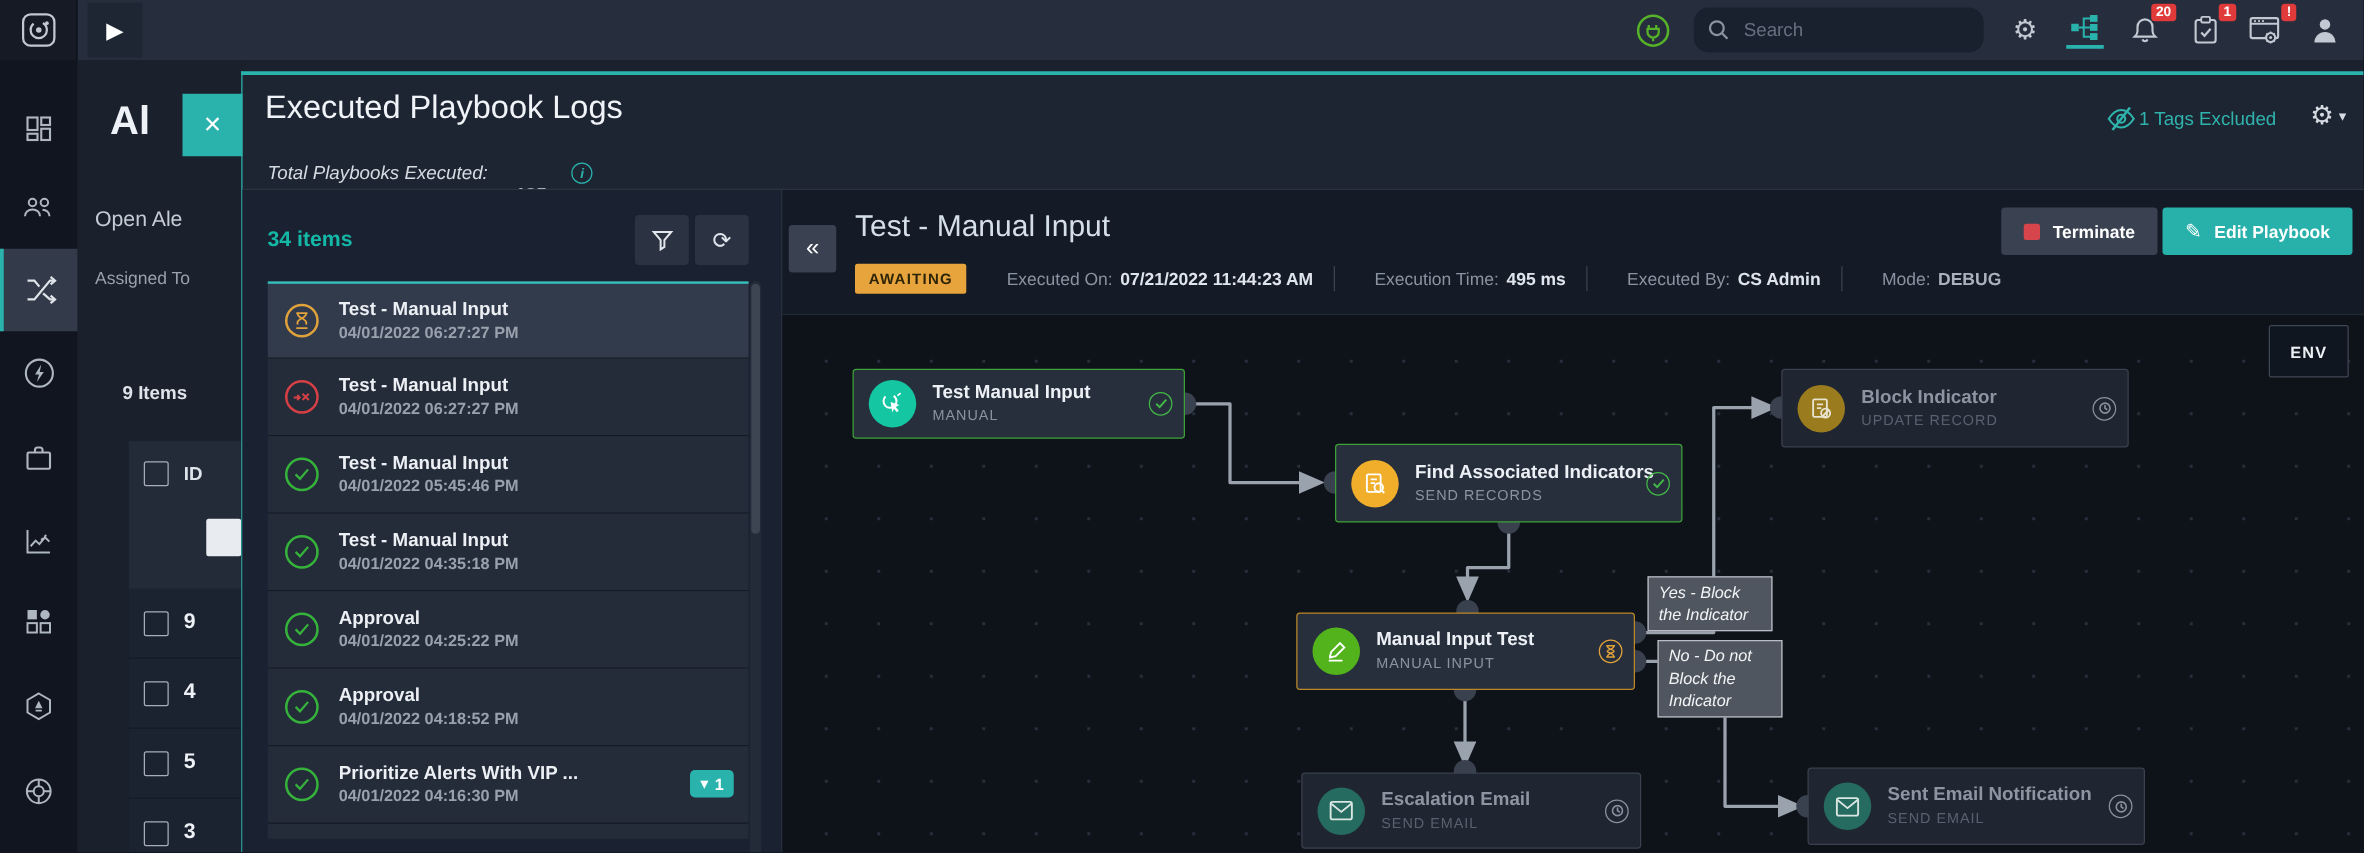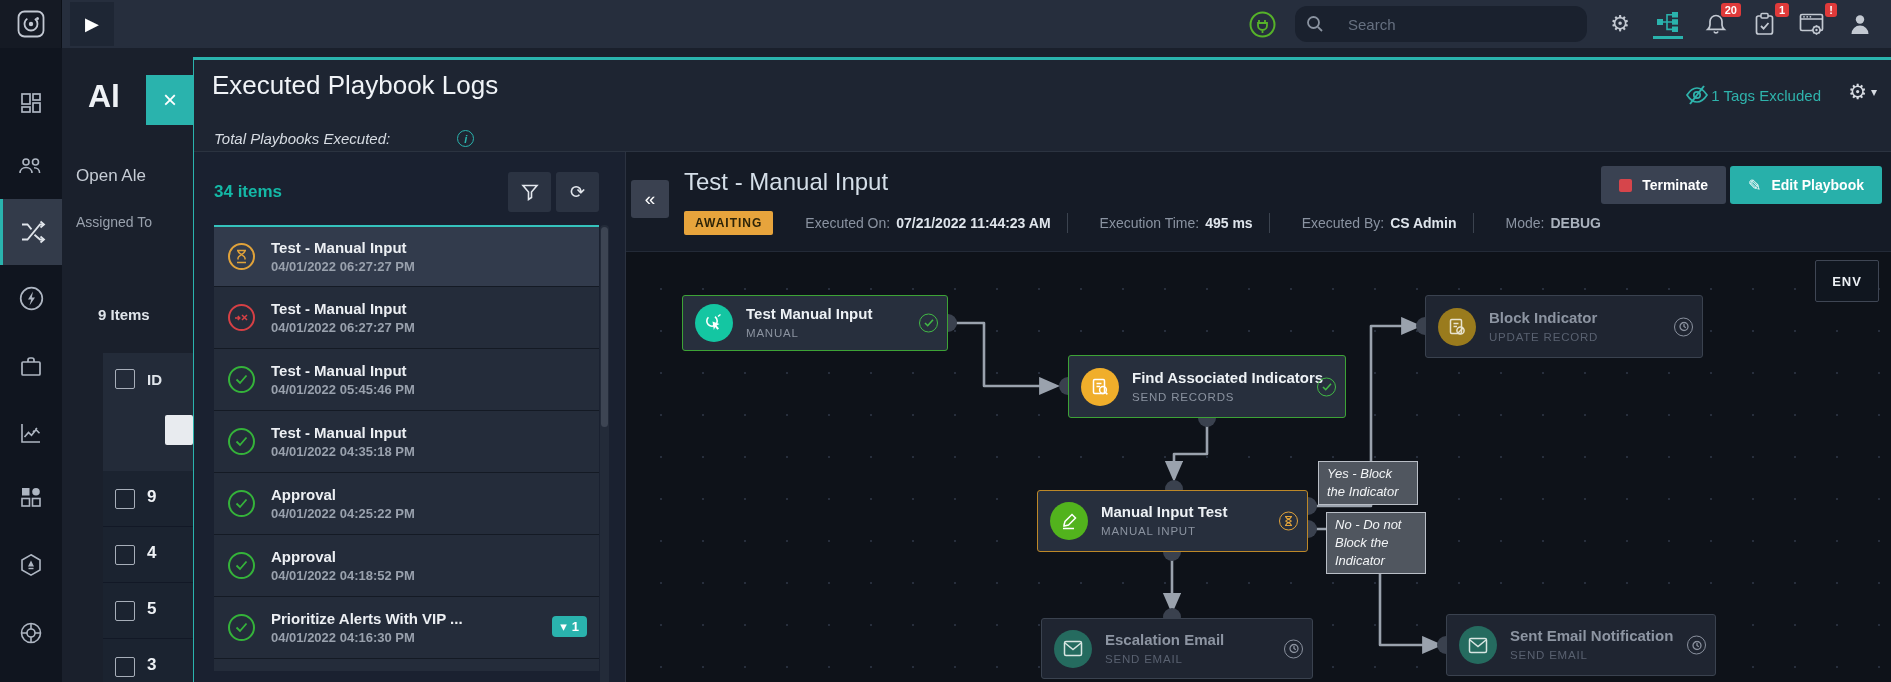--- a/index.html
+++ b/index.html
@@ -4,21 +4,21 @@
 <style>
   html,body{margin:0;padding:0;background:#0d1118;}
   *{box-sizing:border-box;font-family:"Liberation Sans","DejaVu Sans",sans-serif;}
   .screen{position:relative;width:1891px;height:682px;overflow:hidden;background:#1a202c;color:#dfe4ea;}
 
   
   .topbar{position:absolute;left:0;top:0;width:1891px;height:48px;background:#262e3d;display:flex;align-items:center;z-index:40;}
   .logo-box{width:62px;height:48px;background:#151a24;display:flex;align-items:center;justify-content:center;border-right:1px solid #0c1018;}
   .play-box{width:44px;height:44px;margin:2px 0 2px 8px;background:#1e2634;display:flex;align-items:center;justify-content:center;cursor:pointer;}
   .tb-right{position:absolute;right:0;top:0;height:48px;display:flex;align-items:center;gap:18px;padding-right:16px;}
-  .searchbox{width:292px;height:36px;background:#1a212e;border-radius:12px;display:flex;align-items:center;padding:0 10px;gap:21px;}
+  .searchbox{width:232px;height:36px;background:#1a212e;border-radius:12px;display:flex;align-items:center;padding:0 10px;gap:8px;}
   .searchbox input{background:transparent;border:none;outline:none;color:#cfd5dd;font-size:15px;width:230px;}
   .searchbox input::placeholder{color:#667080;}
   .tb-ic{position:relative;width:30px;height:30px;display:flex;align-items:center;justify-content:center;color:#c3c9d2;cursor:pointer;}
   .tb-ic .glyph{font-size:22px;line-height:1;}
   .badge{position:absolute;top:-6px;right:-10px;background:#e03a3a;color:#fff;font-size:11px;font-weight:bold;border-radius:3px;padding:1px 4px;min-width:10px;text-align:center;}
   .flow-active{border-bottom:3px solid #2ab3ad;padding-bottom:2px;}
 
   
   .sidebar{position:absolute;left:0;top:48px;width:62px;height:634px;background:#10151f;z-index:30;}
   .sb-item{position:absolute;left:0;width:62px;height:56px;display:flex;align-items:center;justify-content:center;color:#aeb6c2;cursor:pointer;}

